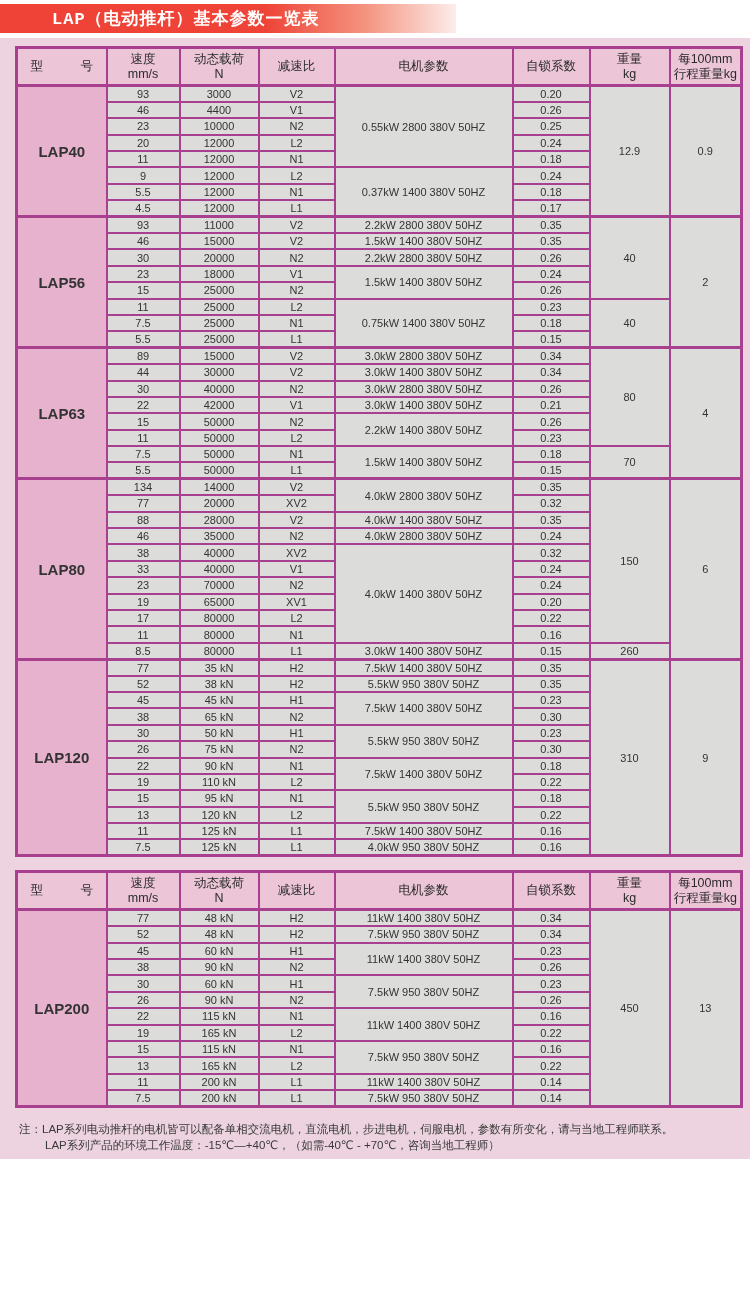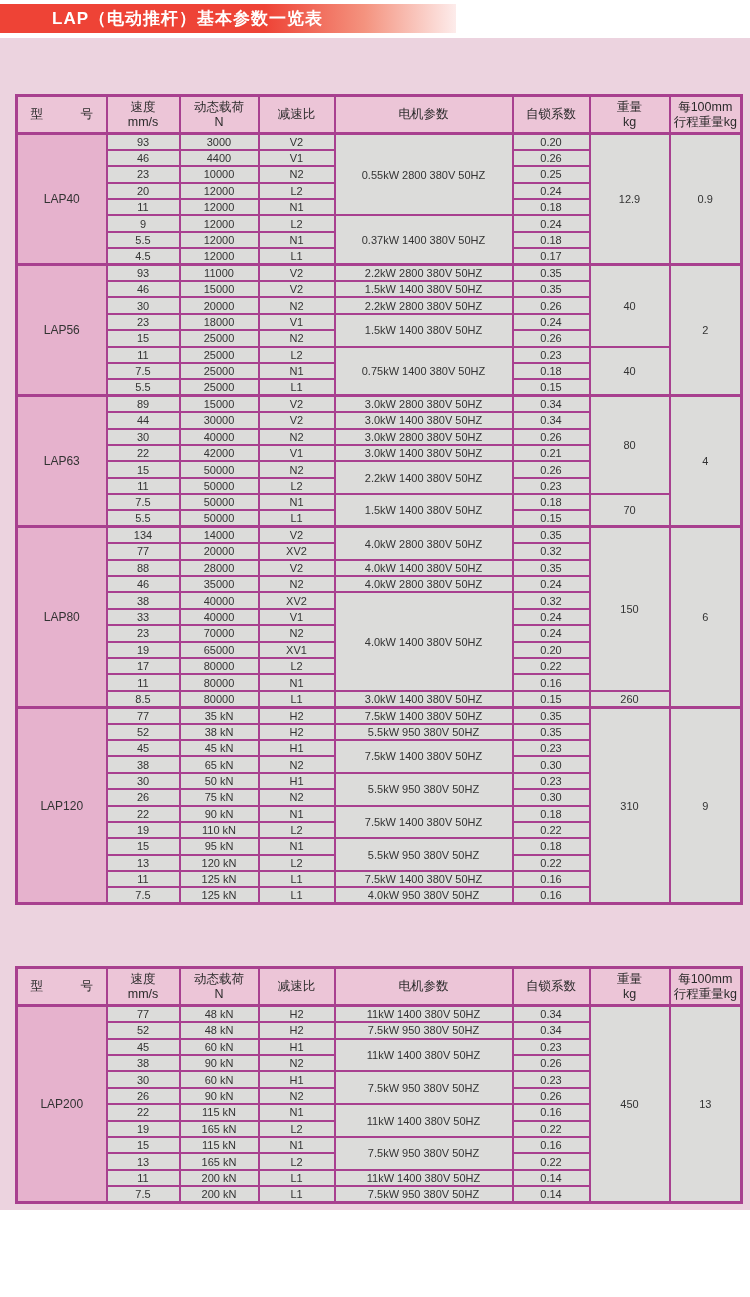--- a/index.html
+++ b/index.html
@@ -5,30 +5,30 @@
   :root{
     --c-banner_red:#ee4336; --c-page_pink:#ecd3df; --c-border_magenta:#a8408f;
     --c-header_pink:#ecc5d7; --c-model_pink:#e6b2cd; --c-cell_gray:#dcdcda; --c-text_dark:#333333;
   }
   *{box-sizing:border-box;margin:0;padding:0;}
   html,body{width:750px;}
   body{height:1297px;background:#ffffff;font-family:"Liberation Sans","DejaVu Sans",sans-serif;color:var(--c-text_dark);}
   .banner{margin-top:4px;width:456px;height:29px;
     background:linear-gradient(90deg,var(--c-banner_red) 0%,var(--c-banner_red) 58%,#f4937f 80%,#fdeceb 100%);
     display:flex;align-items:center;}
-  .banner-title{color:#ffffff;font-family:Liberation Sans, sans-serif;font-weight:bold;
+  .banner-title{color:#ffffff;font-family:Liberation Mono, monospace;font-weight:bold;
     font-size:17px;letter-spacing:1px;padding-left:52px;white-space:nowrap;}
   .content{margin-top:5px;width:750px;background:var(--c-page_pink);padding:8px 10px 6px 15px;}
   table{border-collapse:collapse;table-layout:fixed;width:725px;background:var(--c-page_pink);}
-  table{border:3px solid var(--c-border_magenta);margin-top:48px;}
+  table{border:3px solid var(--c-border_magenta);}
   th,td{border:2px solid var(--c-border_magenta);text-align:center;vertical-align:middle;padding:0;}
   th{background:var(--c-header_pink);height:38px;font-weight:normal;font-size:12.5px;color:#2b2b2b;}
   th .hl{display:block;line-height:15px;}
   td{background:var(--c-cell_gray);font-size:11px;height:16.4px;color:#333;}
-  td.model-cell{background:var(--c-model_pink);font-size:12px;}
+  td.model-cell{background:var(--c-model_pink);font-size:15px;font-weight:bold;}
   tr.g0 td{border-top-width:3px;}
   .table-gap{height:13px;}
   .notes{margin-top:13px;font-size:11.5px;line-height:16px;color:#3a3a3a;}
   .note-1{padding-left:4px;}
   .note-2{padding-left:30px;}
 </style>
 </head>
 <body>
 
 <div class="banner">
@@ -543,14 +543,18 @@
         <tr>
           <td>7.5</td>
           <td>200 kN</td>
           <td>L1</td>
           <td>7.5kW 950 380V 50HZ</td>
           <td>0.14</td>
         </tr>
       </tbody>
   </table>
 
+  <div class="notes">
+    <div class="note-1">注：LAP系列电动推杆的电机皆可以配备单相交流电机，直流电机，步进电机，伺服电机，参数有所变化，请与当地工程师联系。</div>
+    <div class="note-2">LAP系列产品的环境工作温度：-15℃—+40℃，（如需-40℃ - +70℃，咨询当地工程师）</div>
+  </div>
 
 </div>
 
 </body></html>

